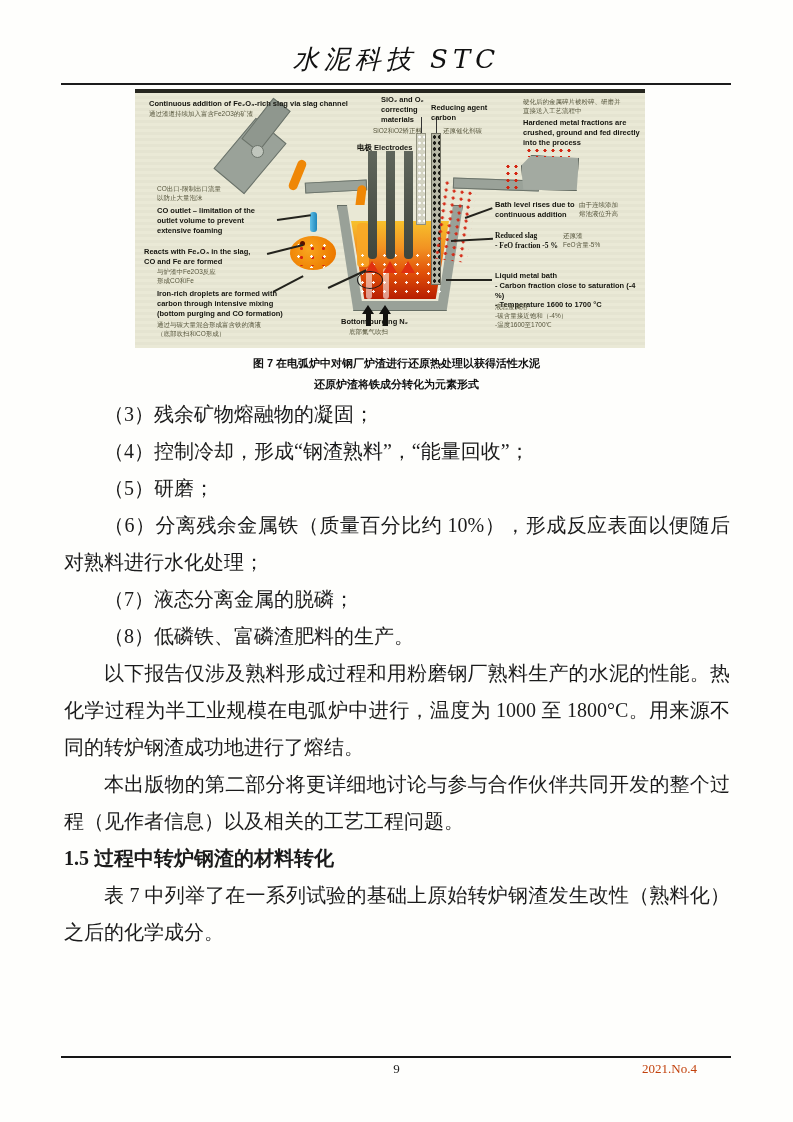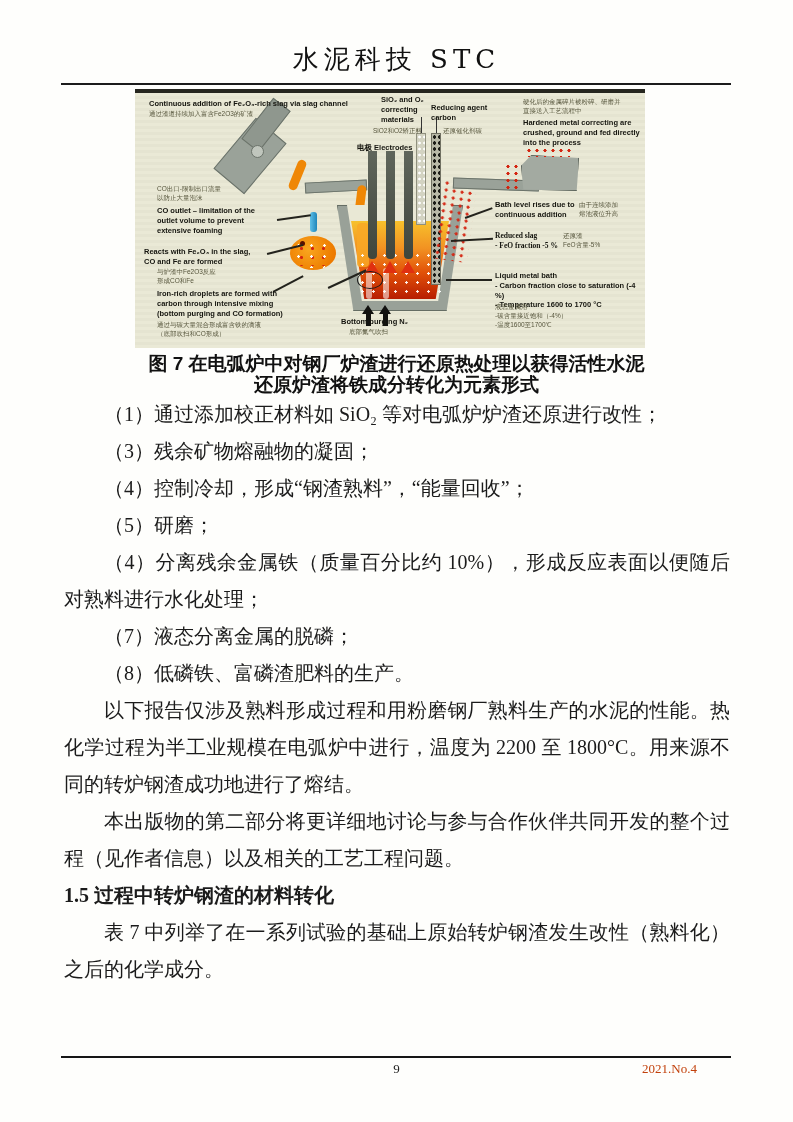--- a/index.html
+++ b/index.html
@@ -1,41 +1,41 @@
 <!DOCTYPE html>
 <html><head>
 <meta charset="utf-8">
 <style>
   html,body{margin:0;padding:0;background:#ffffff;}
   .page{position:relative;width:793px;height:1122px;background:#fefefc;overflow:hidden;
         font-family:"Liberation Serif", serif;color:#1b1b1b;}
   
   .journal-title{position:absolute;top:42px;left:0;width:100%;text-align:center;
-        font-size:26px;letter-spacing:5px;color:#111;font-family:"DejaVu Serif", serif;}
+        font-size:26px;letter-spacing:5px;color:#111;font-family:"DejaVu Serif", serif;font-style:italic;}
   .header-rule{position:absolute;top:83px;left:61px;width:670px;height:2px;background:#1c1c1c;}
   
   .fig{position:absolute;left:135px;top:89px;width:510px;height:259px;
        background:repeating-linear-gradient(180deg,#eae9d6 0 3px,#e5e4d1 3px 6px);
        border-top:4px solid #26261f;box-sizing:border-box;overflow:hidden;}
   .fig *{position:absolute;box-sizing:border-box;}
   .fig-en{font:bold 7.5px/1.3 "Liberation Sans", sans-serif;color:#15150f;white-space:pre-line;}
   .fig-zh{font:6.5px/1.35 "Liberation Sans", sans-serif;color:#56553c;white-space:pre-line;}
   .metal{background:#9aa299;border:1px solid #6b736a;}
   .cline{height:1.5px;background:#23231d;transform-origin:left center;}
   .stem{width:1px;background:#333;}
   .dotsR{background-image:radial-gradient(#d42410 1.4px, transparent 1.9px);background-size:8px 7px;}
   .dotsW{background-image:radial-gradient(#ffffff 1.2px, transparent 1.6px);background-size:11px 9px;}
   .flame{width:0;height:0;border-left:7px solid transparent;border-right:7px solid transparent;
          border-bottom:12px solid #e03010;}
   .arrow-stem{width:5px;height:12px;background:#121210;}
   .arrow-head{width:0;height:0;border-left:6px solid transparent;border-right:6px solid transparent;
          border-bottom:9px solid #121210;}
   
   .caption{position:absolute;top:353px;left:0;width:100%;text-align:center;
-        font-family:"Liberation Sans", sans-serif;font-weight:bold;font-size:19px;
+        font-family:"Liberation Sans", sans-serif;font-weight:bold;font-size:11px;
         line-height:21px;color:#111;}
   
   .body-text{position:absolute;top:396px;left:64px;width:666px;font-size:20px;
         line-height:37px;text-align:justify;}
   .body-text p{margin:0;text-indent:2em;}
   .body-text p.heading{font-weight:bold;text-indent:0;}
   
   .footer-rule{position:absolute;top:1056px;left:61px;width:670px;height:2px;background:#161616;}
   .footer-page{position:absolute;top:1061px;left:0;width:100%;text-align:center;font-size:13px;color:#222;}
   .footer-issue{position:absolute;top:1061px;right:96px;font-size:13px;color:#c2410c;}
@@ -116,21 +116,21 @@
     <div class="fig-zh" style="left:14px;top:17px;">通过渣道持续加入富含Fe2O3的矿渣</div>
     <div class="fig-en" style="left:246px;top:2px;">SiO₂ and O₂
 correcting
 materials</div>
     <div class="fig-zh" style="left:238px;top:34px;">SiO2和O2矫正料</div>
     <div class="fig-en" style="left:296px;top:10px;">Reducing agent
 carbon</div>
     <div class="fig-zh" style="left:308px;top:34px;">还原催化剂碳</div>
     <div class="fig-zh" style="left:388px;top:5px;">硬化后的金属碎片被粉碎、研磨并
 直接送入工艺流程中</div>
-    <div class="fig-en" style="left:388px;top:25px;">Hardened metal correcting are
+    <div class="fig-en" style="left:388px;top:25px;">Hardened metal fractions are
 crushed, ground and fed directly
 into the process</div>
     <div class="fig-en" style="left:222px;top:50px;">电极 Electrodes</div>
     <div class="fig-zh" style="left:22px;top:92px;">CO出口-限制出口流量
 以防止大量泡沫</div>
     <div class="fig-en" style="left:22px;top:113px;">CO outlet – limitation of the
 outlet volume to prevent
 extensive foaming</div>
     <div class="fig-en" style="left:9px;top:154px;">Reacts with Fe₂O₃ in the slag,
 CO and Fe are formed</div>
@@ -158,28 +158,27 @@
     <div class="fig-en" style="left:206px;top:224px;">Bottom purging N₂</div>
     <div class="fig-zh" style="left:214px;top:235px;">底部氮气吹扫</div>
   </div>
 
   <div class="caption">
     <div>图 7 在电弧炉中对钢厂炉渣进行还原热处理以获得活性水泥</div>
     <div>还原炉渣将铁成分转化为元素形式</div>
   </div>
 
   <div class="body-text">
-    <p>（1）通过添加校正材料如 SiO₂ 等对电弧炉炉渣还原进行改性；</p>
     <p>（3）残余矿物熔融物的凝固；</p>
     <p>（4）控制冷却，形成“钢渣熟料”，“能量回收”；</p>
     <p>（5）研磨；</p>
-    <p>（4）分离残余金属铁（质量百分比约 10%），形成反应表面以便随后对熟料进行水化处理；</p>
+    <p>（6）分离残余金属铁（质量百分比约 10%），形成反应表面以便随后对熟料进行水化处理；</p>
     <p>（7）液态分离金属的脱磷；</p>
     <p>（8）低磷铁、富磷渣肥料的生产。</p>
-    <p>以下报告仅涉及熟料形成过程和用粉磨钢厂熟料生产的水泥的性能。热化学过程为半工业规模在电弧炉中进行，温度为 2200 至 1800°C。用来源不同的转炉钢渣成功地进行了熔结。</p>
+    <p>以下报告仅涉及熟料形成过程和用粉磨钢厂熟料生产的水泥的性能。热化学过程为半工业规模在电弧炉中进行，温度为 1000 至 1800°C。用来源不同的转炉钢渣成功地进行了熔结。</p>
     <p>本出版物的第二部分将更详细地讨论与参与合作伙伴共同开发的整个过程（见作者信息）以及相关的工艺工程问题。</p>
     <p class="heading">1.5 过程中转炉钢渣的材料转化</p>
     <p>表 7 中列举了在一系列试验的基础上原始转炉钢渣发生改性（熟料化）之后的化学成分。</p>
   </div>
 
   <div class="footer-rule"></div>
   <div class="footer-page">9</div>
   <div class="footer-issue">2021.No.4</div>
 
 </div>

